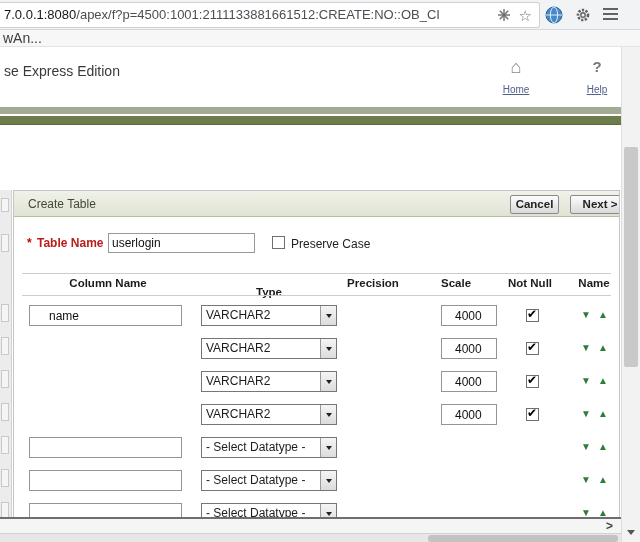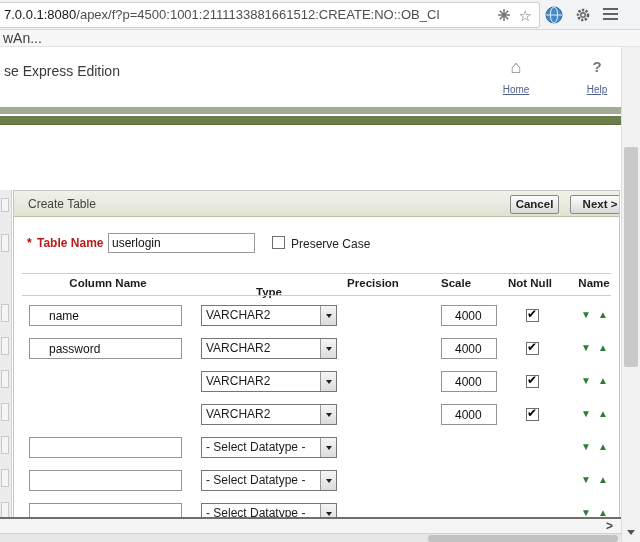--- a/index.html
+++ b/index.html
@@ -196,21 +196,20 @@
       </div>
       <input class="scale-input" value="4000" style="">
       <div class="cb row-cb">
         <span class="check">✔</span>
       </div>
       <span class="mv mv-down">▼</span>
       <span class="mv mv-up">▲</span>
     </div>
 
     <div class="grid-row" style="top:143px;">
-      <input class="col-input" value="password" style="">
       <div class="select">
         <span class="sel-text">VARCHAR2</span>
         <span class="sel-btn">
             <i class="tri-down"></i>
           </span>
       </div>
       <input class="scale-input" value="4000" style="">
       <div class="cb row-cb">
         <span class="check">✔</span>
       </div>

